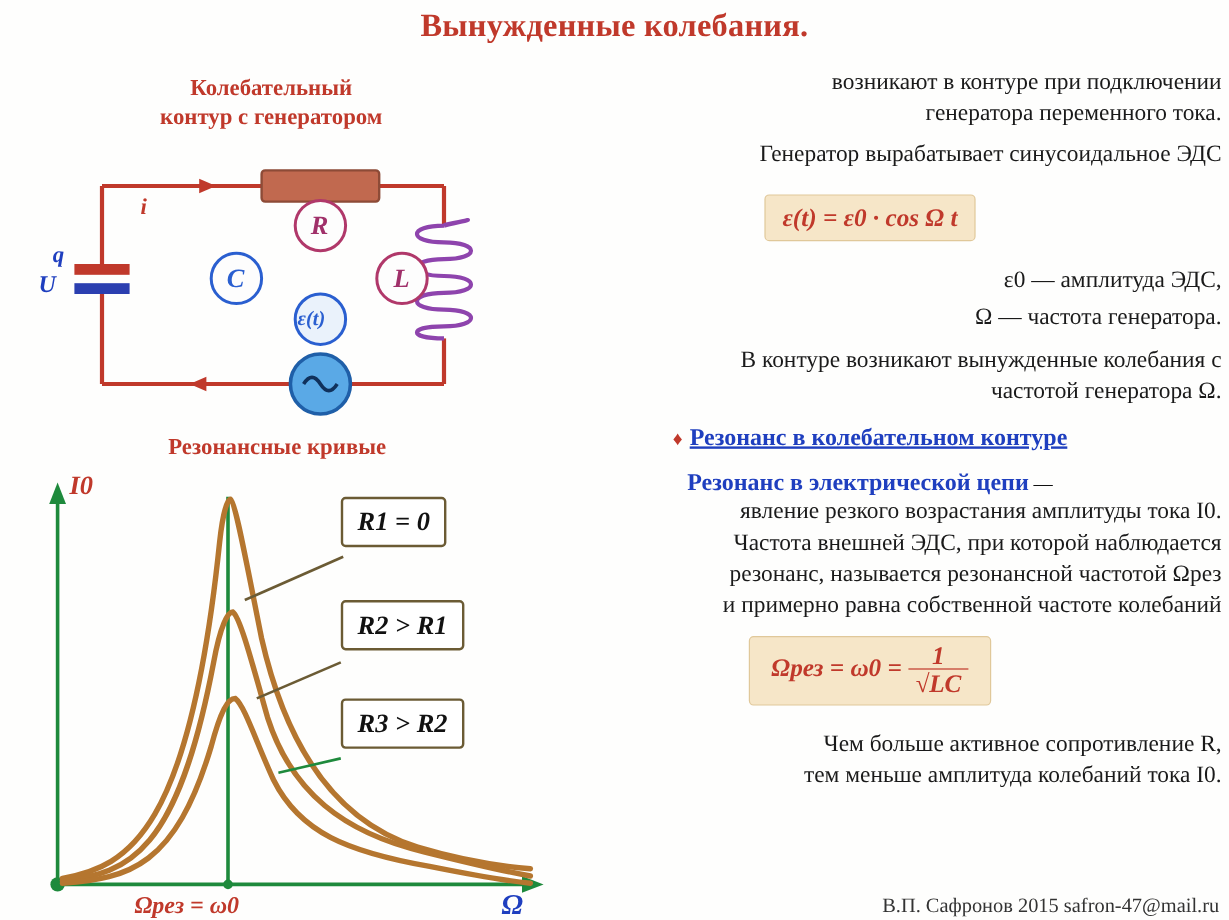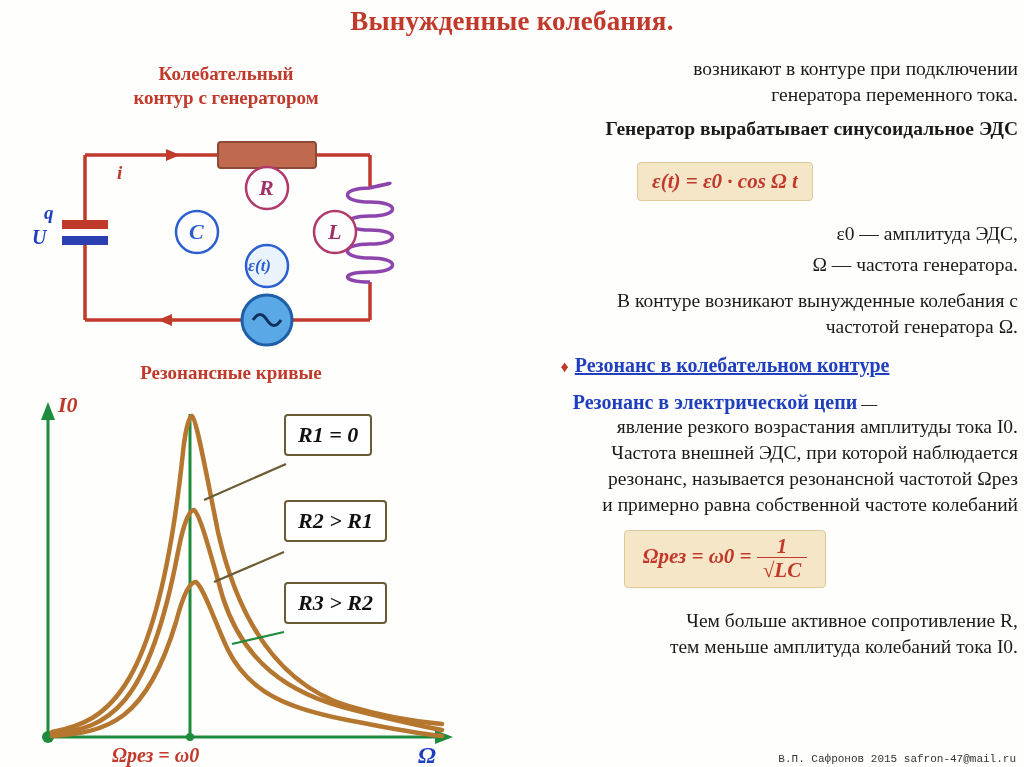--- a/index.html
+++ b/index.html
@@ -53,22 +53,22 @@
     display:inline-block;color:#c0392b;margin-right:6px;font-size:16px;
   }
   .hdr-blue{color:#1f3fbf;font-weight:bold;font-size:20px;}
   .hdr-blue-u{color:#1f3fbf;font-weight:bold;font-size:20px;text-decoration:underline;}
 
   .frac{display:inline-block;vertical-align:middle;text-align:center;font-style:italic;}
   .frac .num{display:block;border-bottom:1.6px solid #c0392b;padding:0 6px;line-height:1.05;}
   .frac .den{display:block;padding:0 6px;line-height:1.15;}
 
   #credit{
-    position:absolute;right:8px;bottom:2px;font-size:11px;color:#333;
-    font-family:Liberation Mono, monospace;
+    position:absolute;right:8px;bottom:2px;font-size:17px;color:#333;
+    font-family:Liberation Serif, serif;
   }
 
   
   .callout{
     position:absolute;background:#ffffff;border:2.2px solid #6b5b34;border-radius:4px;
     font-style:italic;font-weight:bold;font-size:22px;color:#111;
     padding:6px 12px;white-space:nowrap;
     box-shadow:0 0 0 0 rgba(0,0,0,0);
   }
   .axis-lab{position:absolute;font-weight:bold;font-style:italic;}
@@ -176,21 +176,21 @@
     <div class="callout" style="left:266px;top:22px;">R1 = 0</div>
     <div class="callout" style="left:266px;top:108px;">R2 &gt; R1</div>
     <div class="callout" style="left:266px;top:190px;">R3 &gt; R2</div>
   </div>
 
   <div id="right">
 
     <div class="rtext">возникают в контуре при подключении</div>
     <div class="rtext">генератора переменного тока.</div>
 
-    <div class="rtext" style="margin-top:8px;font-weight:bold;">
+    <div class="rtext" style="margin-top:8px;">
       <span>Генератор вырабатывает синусоидальное ЭДС</span>
     </div>
 
     <div class="formula-wrap">
       <span class="formula-box">ε(t) = ε0 · cos Ω t</span>
     </div>
 
     <div class="rtext" style="margin-top:4px;">ε0 — амплитуда ЭДС,</div>
     <div class="rtext" style="margin-top:4px;">Ω — частота генератора.</div>
 

